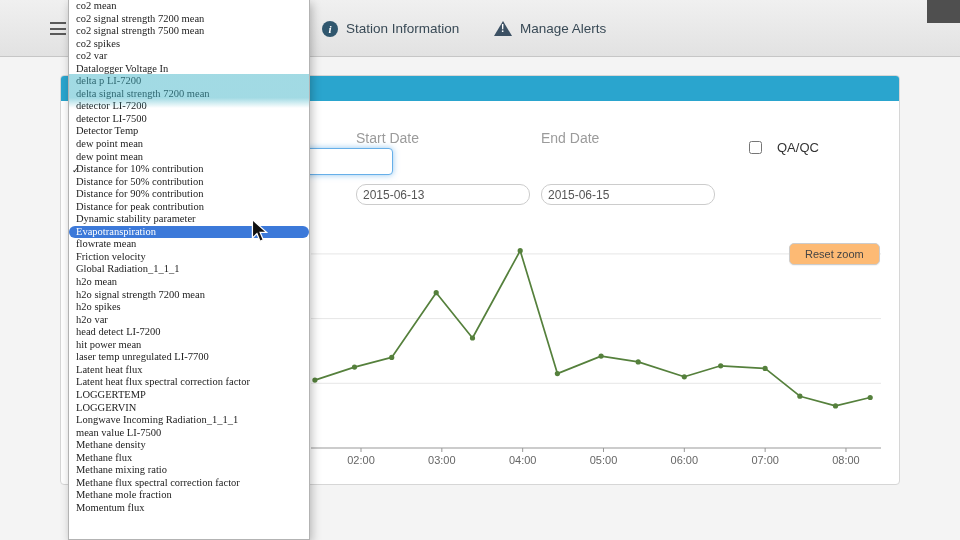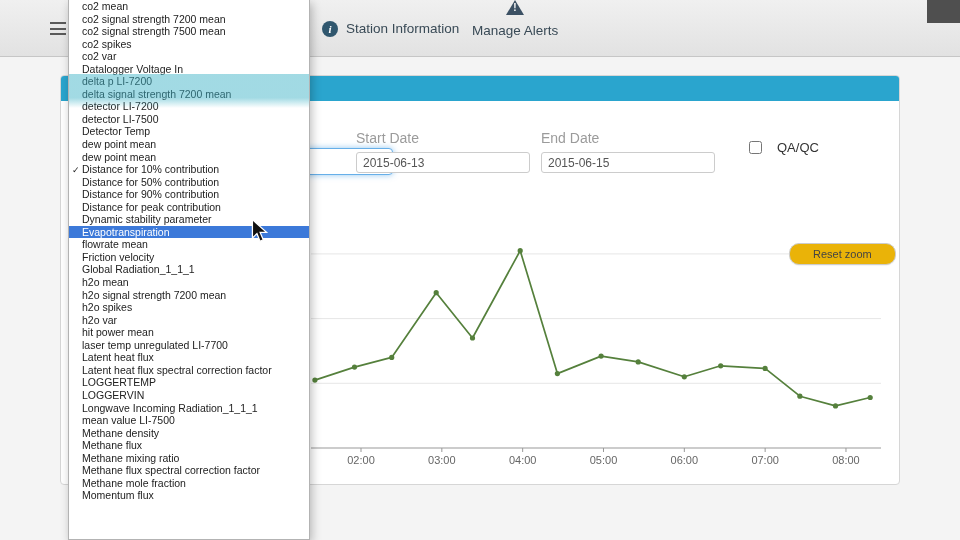--- a/index.html
+++ b/index.html
@@ -23,42 +23,42 @@
                       font-size:10px; font-weight:bold; }
   .corner-dark { position:absolute; right:0; top:0; width:33px; height:23px; background:#4f4f4f; }
 
   
   .panel { position:absolute; left:60px; top:75px; width:840px; height:410px; background:#fff;
            border:1px solid #d6d6d6; border-radius:4px; z-index:3; }
   .panel-header { height:25px; background:#2aa5ce; border-radius:3px 3px 0 0; }
   .field-label { position:absolute; color:#9b9b9b; font-size:14px; }
   .lbl-start { left:295px; top:54px; }
   .lbl-end   { left:480px; top:54px; }
-  .text-input { position:absolute; height:21px; border:1px solid #ccc; border-radius:3px;
-                font-size:12px; color:#555; padding:0 6px; background:#fff; font-family:inherit; }
+  .text-input { position:absolute; height:21px; border:1px solid #ccc; border-radius:10px;
+                font-size:12px; color:#555; padding:0 6px; background:#fff; font-family:inherit;margin-top:32px; }
   .in-start { left:295px; top:76px; width:174px; }
   .in-end   { left:480px; top:76px; width:174px; }
   .qaqc { position:absolute; left:688px; top:64px; display:flex; align-items:center; gap:15px;
           font-size:13px; color:#333; }
   .qaqc input { width:13px; height:13px; }
   .select-fragment { position:absolute; left:200px; top:72px; width:132px; height:27px; background:#fff;
                      border:1px solid #66afe9; border-radius:4px; box-shadow:0 0 6px rgba(102,175,233,.7); }
-  .reset-zoom { position:absolute; left:728px; top:167px; font-size:11px; color:#444; background:#eab308;
-                border:1px solid #ccc; border-radius:10px; padding:4px 23px; cursor:pointer;
+  .reset-zoom { position:absolute; left:728px; top:167px; font-size:11px; color:#444; background:#fdba74;
+                border:1px solid #ccc; border-radius:5px; padding:4px 15px; cursor:pointer;
                 font-family:inherit; box-shadow:0 1px 1px rgba(0,0,0,.05); }
   .chart-svg { position:absolute; left:240px; top:150px; }
   .tick-label { font-size:11px; fill:#666; text-anchor:middle; font-family:"Liberation Sans",sans-serif; }
 
   
   .dropdown { position:absolute; left:68px; top:0; width:242px; height:540px; background:#fff;
               border:1px solid #b3b3b3; border-top:none; box-shadow:2px 3px 9px rgba(0,0,0,.25);
               z-index:50; overflow:hidden; }
   .dd-item { position:relative; height:12.55px; line-height:12.7px; font-size:10.5px; color:#222;
-             padding-left:13px; white-space:nowrap; overflow:hidden; cursor:default; z-index:1; }
-  .dd-item.hl { background:#3c79d9; color:#fff; }
+             padding-left:7px; white-space:nowrap; overflow:hidden; cursor:default; z-index:1;font-family:Liberation Serif, serif; }
+  .dd-item.hl { background:#3c79d9; color:#fff;border-radius:6px; }
   .dd-item .check { position:absolute; left:3px; top:1px; font-size:9px; }
   .tint-band { position:absolute; left:0; top:74px; width:100%; height:34px; pointer-events:none; z-index:5;
                background:linear-gradient(rgba(60,178,198,.48) 0%, rgba(60,178,198,.48) 70%,
                                           rgba(60,178,198,0) 100%); }
 
   
   .cursor { position:absolute; left:250px; top:219px; z-index:200; pointer-events:none; }
 </style>
 </head>
 <body>
@@ -66,21 +66,21 @@
 <div class="topbar">
   <div class="hamburger">
     <span></span>
       <span></span>
       <span></span>
   </div>
   <div class="nav-item" style="left:322px;">
     <span class="info-icon">i</span>
     <span>Station Information</span>
   </div>
-  <div class="nav-item" style="left:472px;flex-direction:column;">
+  <div class="nav-item" style="left:494px;">
     <span class="warn-icon"></span>
     <span>Manage Alerts</span>
   </div>
   <div class="corner-dark"></div>
 </div>
 
 <div class="panel">
   <div class="panel-header"></div>
 
   <div class="select-fragment"></div>
@@ -157,20 +157,21 @@
     <div class="dd-item"><span>Distance for peak contribution</span></div>
     <div class="dd-item"><span>Dynamic stability parameter</span></div>
     <div class="dd-item hl"><span>Evapotranspiration</span></div>
     <div class="dd-item"><span>flowrate mean</span></div>
     <div class="dd-item"><span>Friction velocity</span></div>
     <div class="dd-item"><span>Global Radiation_1_1_1</span></div>
     <div class="dd-item"><span>h2o mean</span></div>
     <div class="dd-item"><span>h2o signal strength 7200 mean</span></div>
     <div class="dd-item"><span>h2o spikes</span></div>
     <div class="dd-item"><span>h2o var</span></div>
+    <div class="dd-item"><span>head detect LI-7200</span></div>
     <div class="dd-item"><span>hit power mean</span></div>
     <div class="dd-item"><span>laser temp unregulated LI-7700</span></div>
     <div class="dd-item"><span>Latent heat flux</span></div>
     <div class="dd-item"><span>Latent heat flux spectral correction factor</span></div>
     <div class="dd-item"><span>LOGGERTEMP</span></div>
     <div class="dd-item"><span>LOGGERVIN</span></div>
     <div class="dd-item"><span>Longwave Incoming Radiation_1_1_1</span></div>
     <div class="dd-item"><span>mean value LI-7500</span></div>
     <div class="dd-item"><span>Methane density</span></div>
     <div class="dd-item"><span>Methane flux</span></div>

